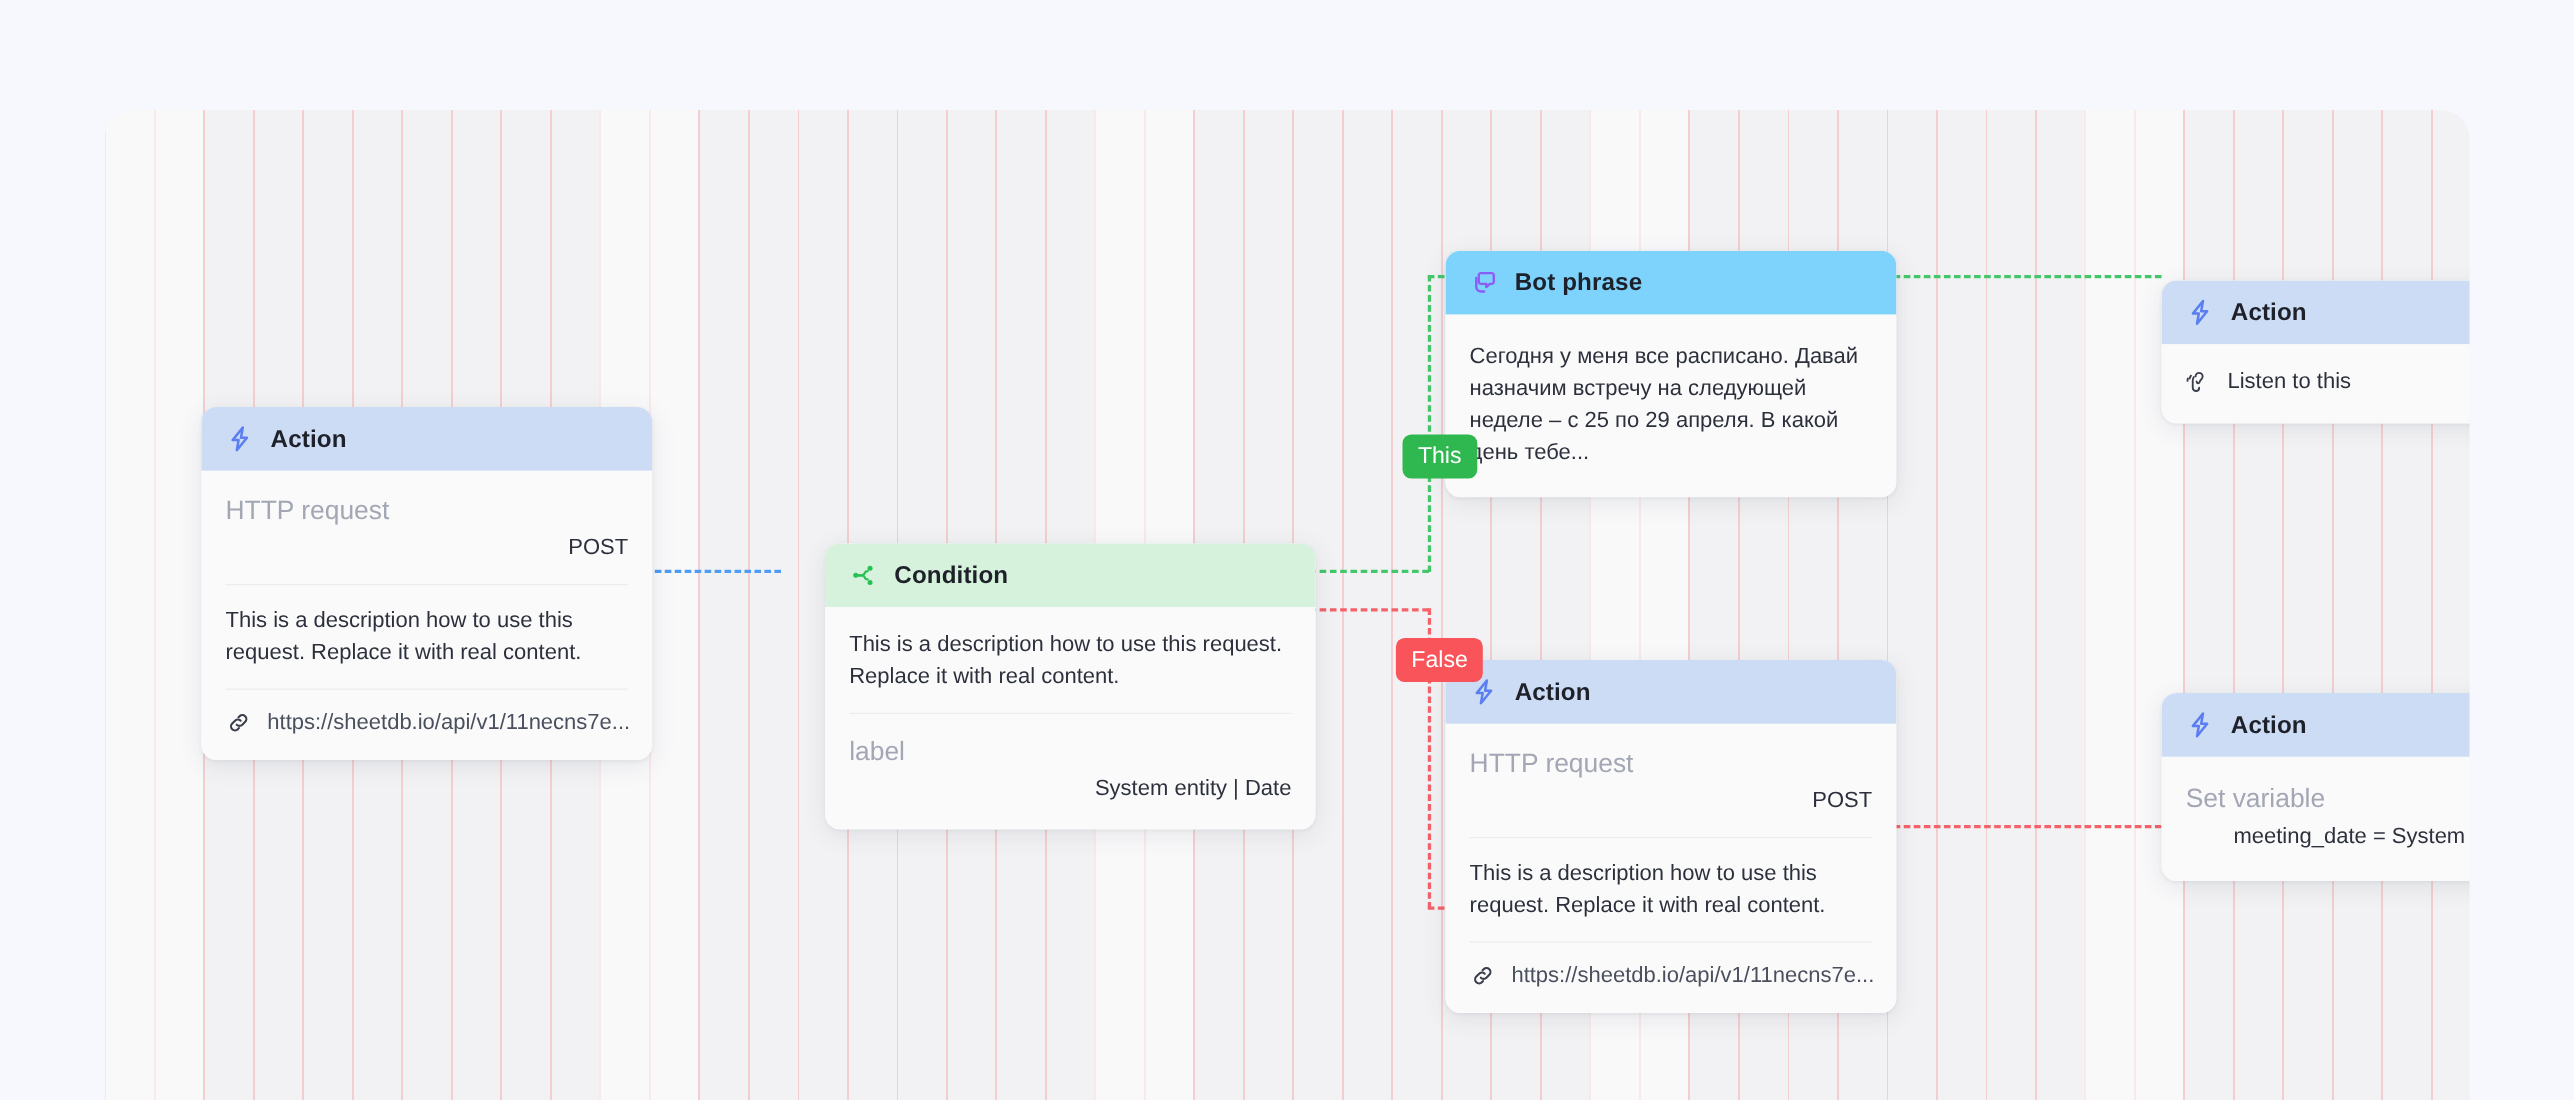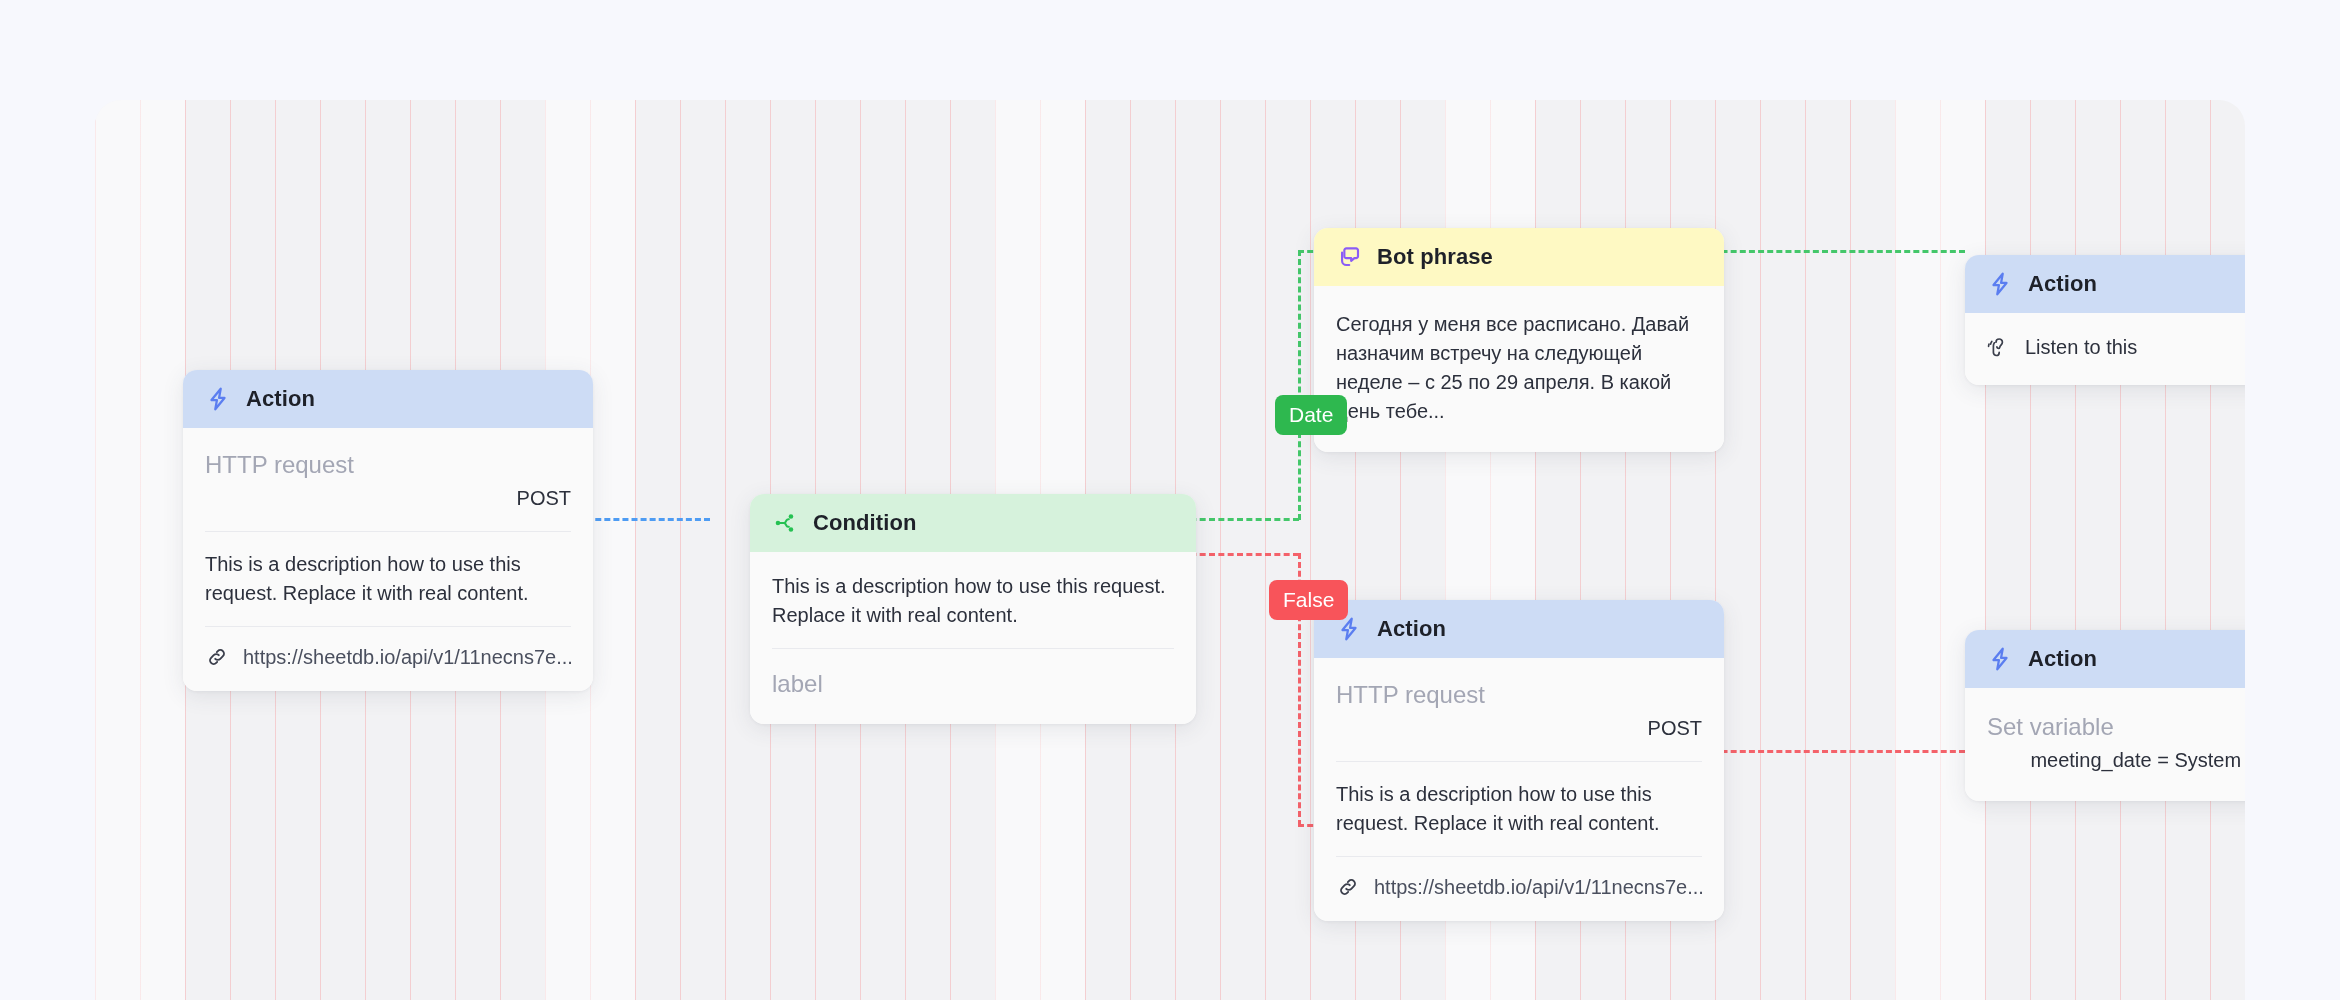--- a/index.html
+++ b/index.html
@@ -50,21 +50,21 @@
   .card-head {
     display: flex; align-items: center; gap: 15px;
     height: 58px; padding: 0 22px;
   }
   .card-head .title {
     font-size: 22px; font-weight: bold; color: #1e2129;
     letter-spacing: 0.1px;
   }
   .head-action   { background: #cddcf5; }
   .head-cond     { background: #d6f2dc; }
-  .head-bot      { background: #fef9c3; }
+  .head-bot      { background: #7dd3fc; }
 
   .card-body { padding: 20px 22px 22px 22px; background: #fafafa; }
   .row { padding: 0; }
   .muted {
     font-size: 24px; color: #a3a6b4; line-height: 1.45;
   }
   .val {
     font-size: 20px; color: #2c303c; line-height: 1.5; text-align: right;
   }
   .desc {
@@ -125,21 +125,21 @@
 
   <div class="dash-h green" style="left:1590px; top:150px; width:280px;"></div>
 
   <div class="dash-h red" style="left:1086px; top:453px; width:118px;"></div>
   <div class="dash-v red" style="left:1203px; top:453px; height:273px;"></div>
   <div class="dash-h red" style="left:1203px; top:724px; width:116px;"></div>
 
   <div class="dash-h red" style="left:1590px; top:650px; width:280px;"></div>
 
   <div class="badge true" style="left:1180px; top:295px;">
-    <span>Date</span>
+    <span>This</span>
   </div>
   <div class="badge false" style="left:1174px; top:480px;">
     <span>False</span>
   </div>
 
   <div class="card" style="left:88px; top:270px; width:410px;">
     <div class="card-head head-action">
       <span class="ic">
         <svg width="26" height="26" viewBox="0 0 24 24" fill="none" stroke="#5b7ef0" stroke-width="2.1" stroke-linejoin="round" stroke-linecap="round">
           <path d="M14.5 2.5 L6 13 h5 l-1.5 8.5 L18 11 h-5 z"></path>
@@ -178,20 +178,21 @@
           <path d="M7.6 12h3.2a2 2 0 0 1 1.7 1l.9 1.5a2 2 0 0 0 1.7 1h0.4"></path>
         </svg>
       </span>
       <span class="title">Condition</span>
     </div>
     <div class="card-body">
       <div class="desc">This is a description how to use this request. Replace it with real content.</div>
       <div class="sep"></div>
       <div class="row">
         <div class="muted">label</div>
+        <div class="val">System entity | Date</div>
       </div>
     </div>
   </div>
 
   <div class="card" style="left:1219px; top:128px; width:410px;">
     <div class="card-head head-bot">
       <span class="ic">
         <svg width="26" height="26" viewBox="0 0 24 24" fill="none" stroke="#8b5cf6" stroke-width="2" stroke-linejoin="round" stroke-linecap="round">
           <path d="M9.5 4h9a1.8 1.8 0 0 1 1.8 1.8v5.4a1.8 1.8 0 0 1-1.8 1.8H17l-3 2.6v-2.6h-4.5a1.8 1.8 0 0 1-1.8-1.8V5.8A1.8 1.8 0 0 1 9.5 4z"></path>
           <path d="M5.6 8v7.4a4 4 0 0 0 4 4h2.6"></path>

